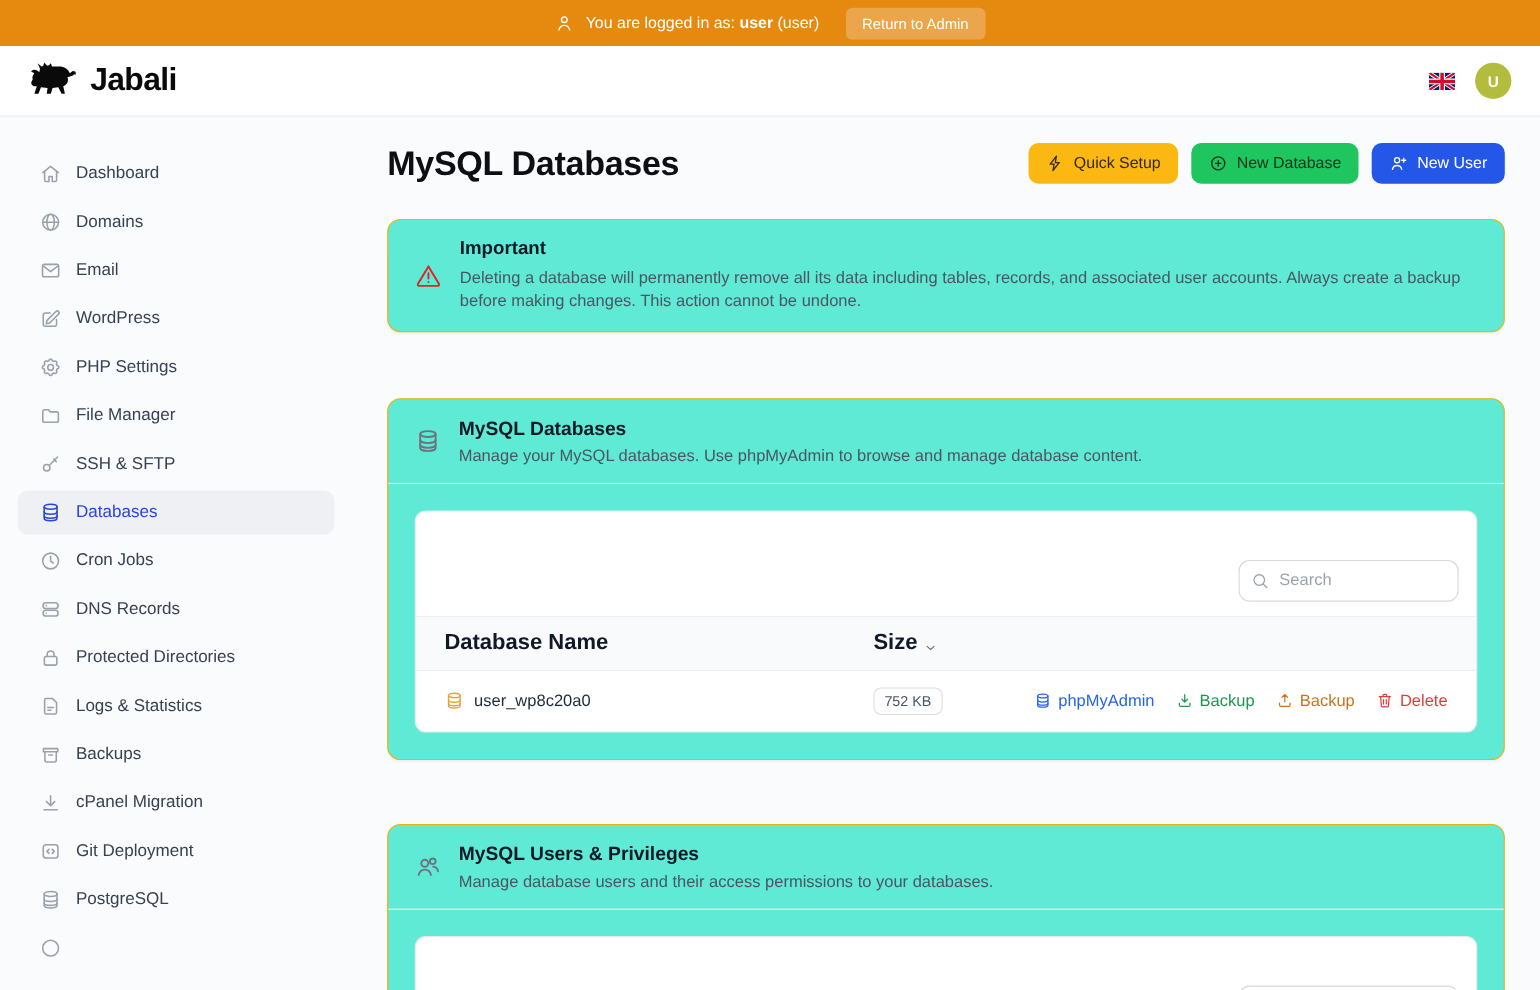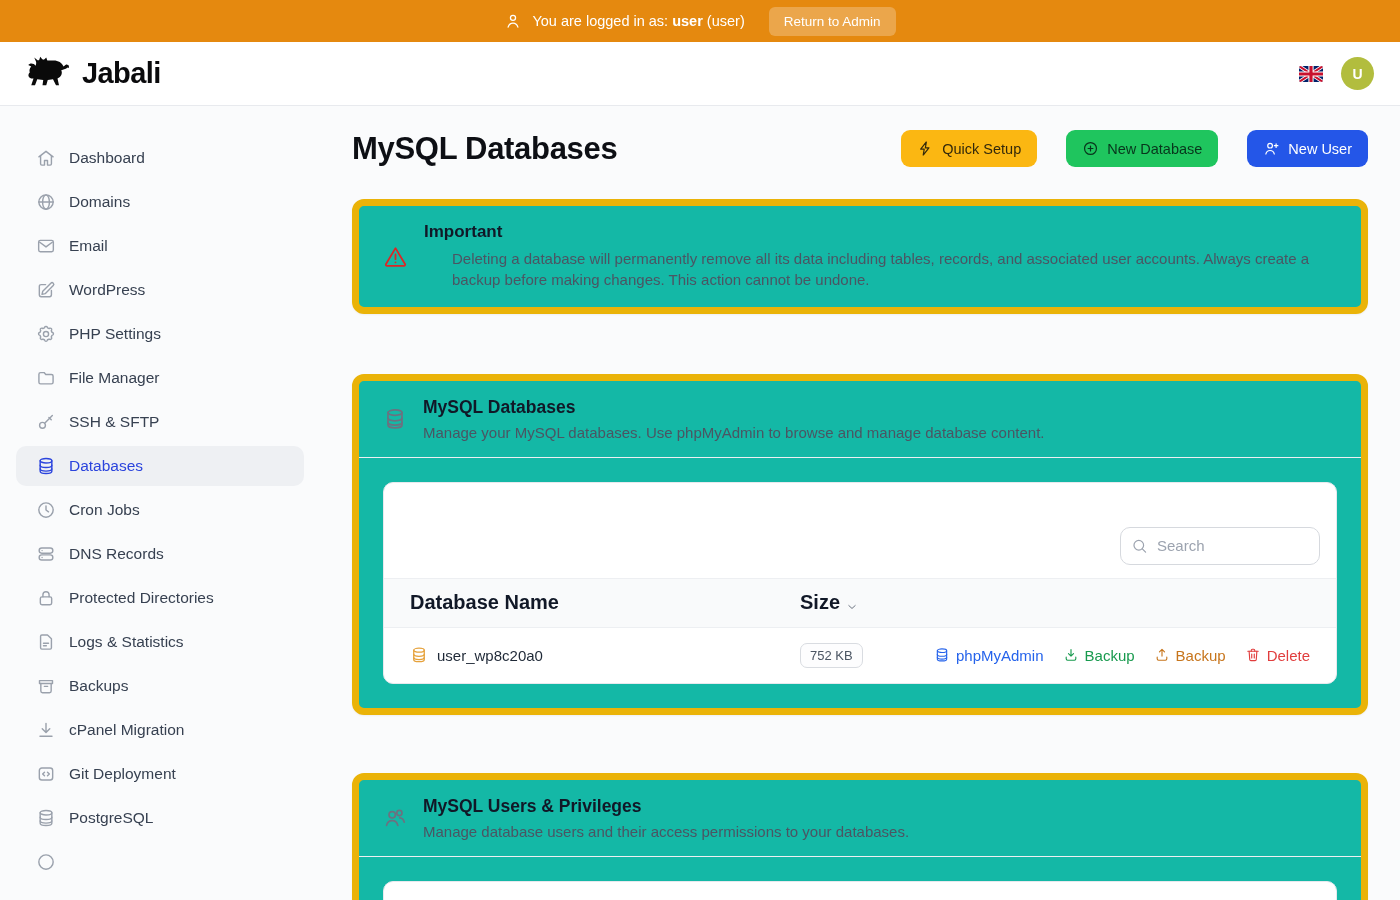--- a/index.html
+++ b/index.html
@@ -53,40 +53,40 @@
   .side-item .icn { width:20px; height:20px; color:#9aa1ac; margin-right:13px; }
   .side-label { font-size:15.5px; }
   .side-item.active { background:#eef0f3; color:#2b44dd; }
   .side-item.active .icn { color:#2b44dd; }
 
   .main { flex:1; padding:24px 32px 0; overflow:hidden; }
 
   
   .page-head { display:flex; align-items:center; justify-content:space-between; margin-bottom:32px; }
   .page-title { margin:0; font-size:31px; font-weight:700; letter-spacing:-0.3px; color:#0d0f14; }
-  .actions { display:flex; gap:29px; }
+  .actions { display:flex; gap:12px; }
   .btn {
     display:flex; align-items:center; gap:8px; height:37px; padding:0 16px;
     border:none; border-radius:9px; font-size:14.5px; font-weight:500;
     font-family:inherit; cursor:pointer;
   }
   .btn .icn { width:17px; height:17px; }
   .btn-yellow { background:#fbb712; color:#33290b; }
   .btn-green  { background:#1fc55e; color:#08351c; }
   .btn-blue   { background:#2456e8; color:#fff; }
 
   
   .card {
-    background:#14b8a6; border:7px solid #eab308; border-radius:12px;
+    background:#5eead4; border:1px solid #eab308; border-radius:12px;
     box-shadow:0 1px 2px rgba(16,24,40,.05);
   }
   .warn-card { display:flex; align-items:center; gap:16px; padding:16px 24px; margin-bottom:60px; }
   .warn-card .icn { width:25px; height:25px; color:#dc2626; }
   .warn-title { font-size:17px; font-weight:700; color:#111827; margin-bottom:6px; }
-  .warn-body { font-size:15px; color:#4b5563; line-height:1.42; max-width:935px;margin-left:28px; }
+  .warn-body { font-size:15px; color:#4b5563; line-height:1.42; max-width:935px; }
 
   .section-card { margin-bottom:58px; }
   .section-head { display:flex; align-items:center; gap:16px; padding:16px 24px; border-bottom:1px solid #edeff2; }
   .section-head .icn { width:24px; height:24px; color:#6b7280; }
   .section-title { font-size:17.5px; font-weight:700; color:#111827; margin-bottom:6px; }
   .section-sub { font-size:15px; color:#4b5563; }
   .section-body { padding:24px; }
   .inner-card { border:1px solid #e7e9ee; border-radius:10px; overflow:hidden; background:#fff; }
 
   .search-row { display:flex; justify-content:flex-end; padding:13px 16px; }

